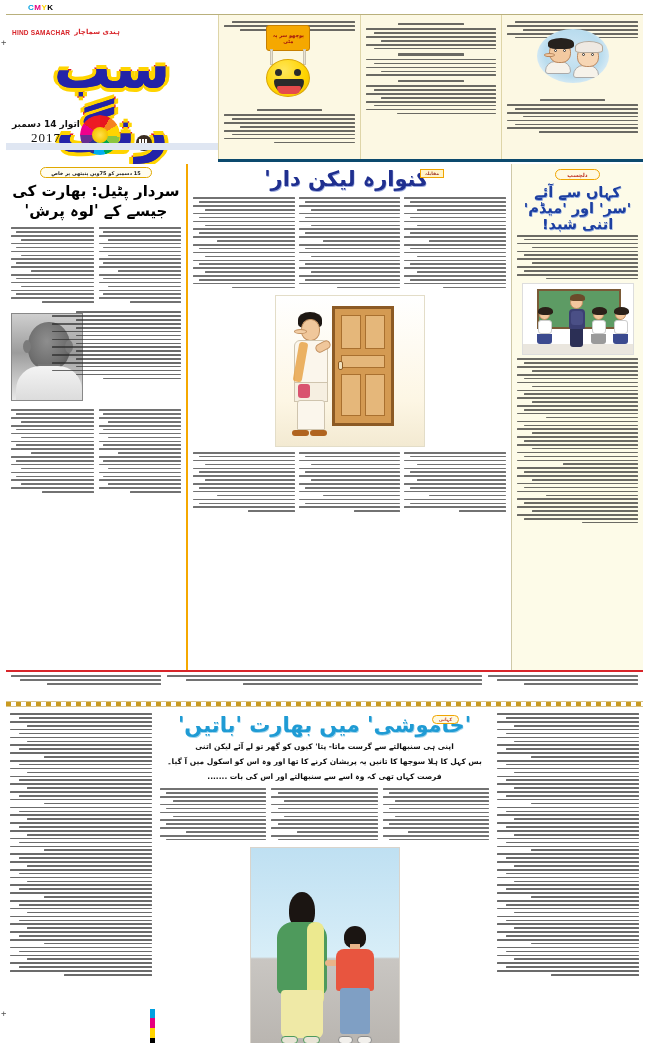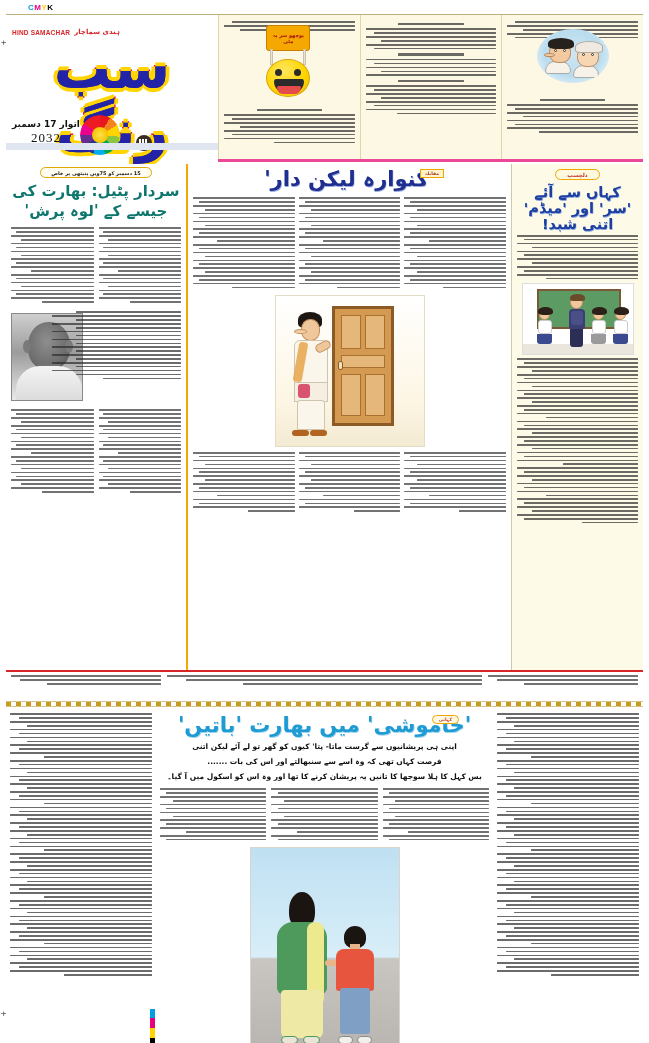--- a/index.html
+++ b/index.html
@@ -47,21 +47,21 @@
   .cmyk .k { color: #000000; }
 
   
   .jokes-strip {
     position: relative;
     display: flex;
     flex-direction: row;
     height: 148px;
     margin-top: 10px;
     border-top: 1px solid #b9b07c;
-    border-bottom: 3px solid #ec4899;
+    border-bottom: 3px solid #0c4a6e;
     background: #fdfbe8;
   }
   .joke-col {
     flex: 1;
     position: relative;
     padding: 4px 5px;
     border-left: 1px solid #ded5a8;
     background: #fdfbe8;
     overflow: hidden;
   }
@@ -300,21 +300,21 @@
     color: #1f2f8f;
     text-align: center;
     direction: rtl;
     text-shadow: .6px .6px 0 #9aa9dd;
     margin: 0 0 4px;
   }
   .hl-right {
     font-size: 15px;
     line-height: 20px;
     font-weight: bold;
-    color: #0f766e;
+    color: #000000;
     text-align: center;
     direction: rtl;
     margin: 2px 0 4px;
   }
   .date-badge {
     display: block;
     width: fit-content;
     margin: 0 auto 3px;
     border: 1px solid #e0a800;
     border-radius: 10px;
@@ -652,22 +652,22 @@
         <div class="paper-brand">
           <span class="brand-ur">ہندی سماچار</span>
           <span class="brand-en">HIND SAMACHAR</span>
         </div>
         <div class="logo-wrap">
           <div class="logo-text">سب رنگ</div>
         </div>
         <div class="flower"></div>
         <div class="flower-core"></div>
         <div class="date-block">
-          <div class="date-ur">اتوار 17 دسمبر</div>
-          <div class="date-yr">2032</div>
+          <div class="date-ur">اتوار 14 دسمبر</div>
+          <div class="date-yr">2017</div>
         </div>
         <div class="book-icon">
             <i></i>
           </div>
         <div class="masthead-rule"></div>
       </div>
     </div>
   </div>
 
   <div class="main-area">
@@ -1168,23 +1168,23 @@
         <div class="tl s1"></div>
           <div class="tl s5"></div>
       </div>
     </div>
 
     <div class="bcol bcol-mid">
       <div style="position:relative;text-align:center">
         <span class="tag-pill" style="position:absolute;right:30px;top:1px;font-size:4.5px;padding:1px 6px">کہانی</span>
         <div class="hl-bottom">'خاموشی' میں بھارت 'باتیں'</div>
       </div>
-      <div class="sub-bottom">اپنی ہی پریشانیوں سے گرست ماتا- پتا' کیوں کو گھر تو لے آئے لیکن اتنی</div>
+      <div class="sub-bottom">اپنی ہی سنبھالتے سے گرست ماتا- پتا' کیوں کو گھر تو لے آئے لیکن اتنی</div>
+      <div class="sub-bottom">بس کہل کا ہلا سوجھا کا تانیں یہ پریشان کرنے کا تھا اور وہ اس کو اسکول میں آ گیا۔</div>
       <div class="sub-bottom">فرصت کہاں تھی کہ وہ اسے سے سنبھالتے اور اس کی بات .......</div>
-      <div class="sub-bottom">بس کہل کا ہلا سوجھا کا تانیں یہ پریشان کرنے کا تھا اور وہ اس کو اسکول میں آ گیا۔</div>
 
       <div style="display:flex;gap:5px;margin-top:2px">
         <div style="flex:1">
           <div class="tl s1"></div>
             <div class="tl s2"></div>
             <div class="tl s1"></div>
           <div class="tl s3"></div>
             <div class="tl s1"></div>
             <div class="tl s2"></div>
           <div class="tl s1"></div>

